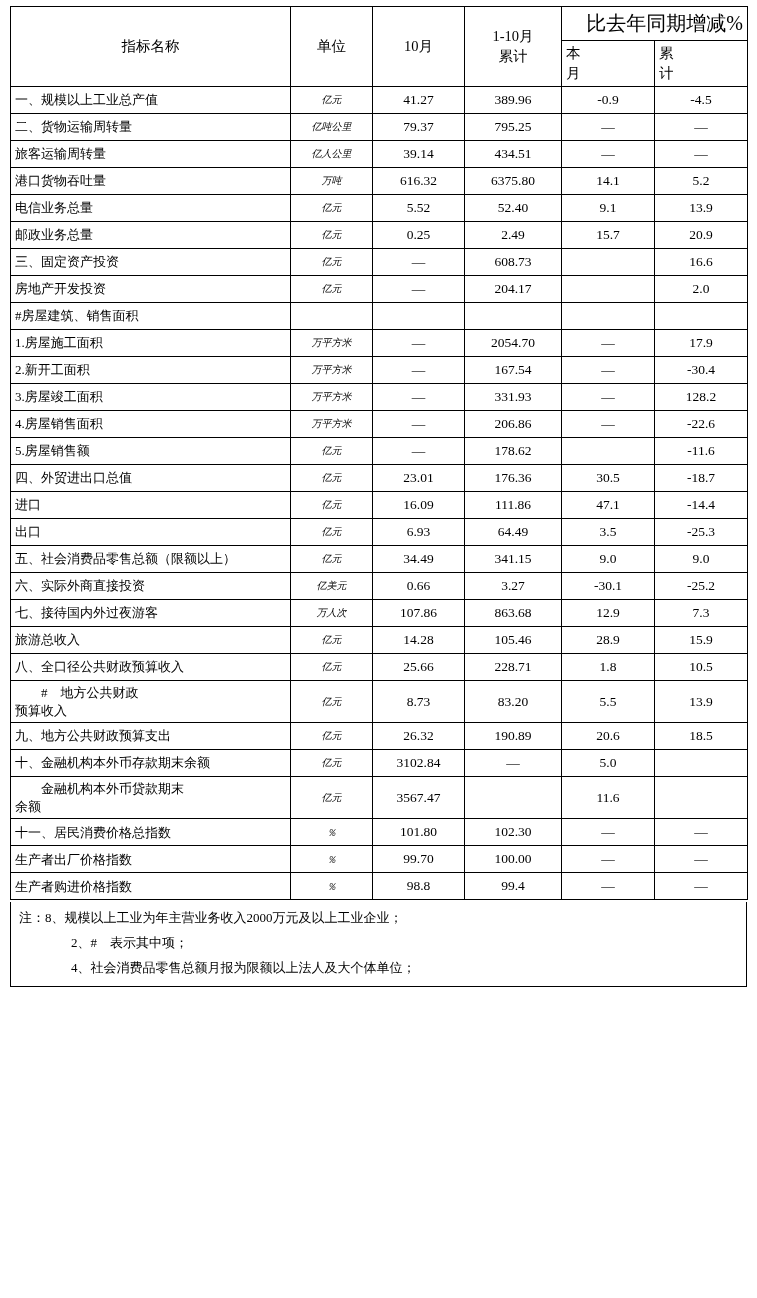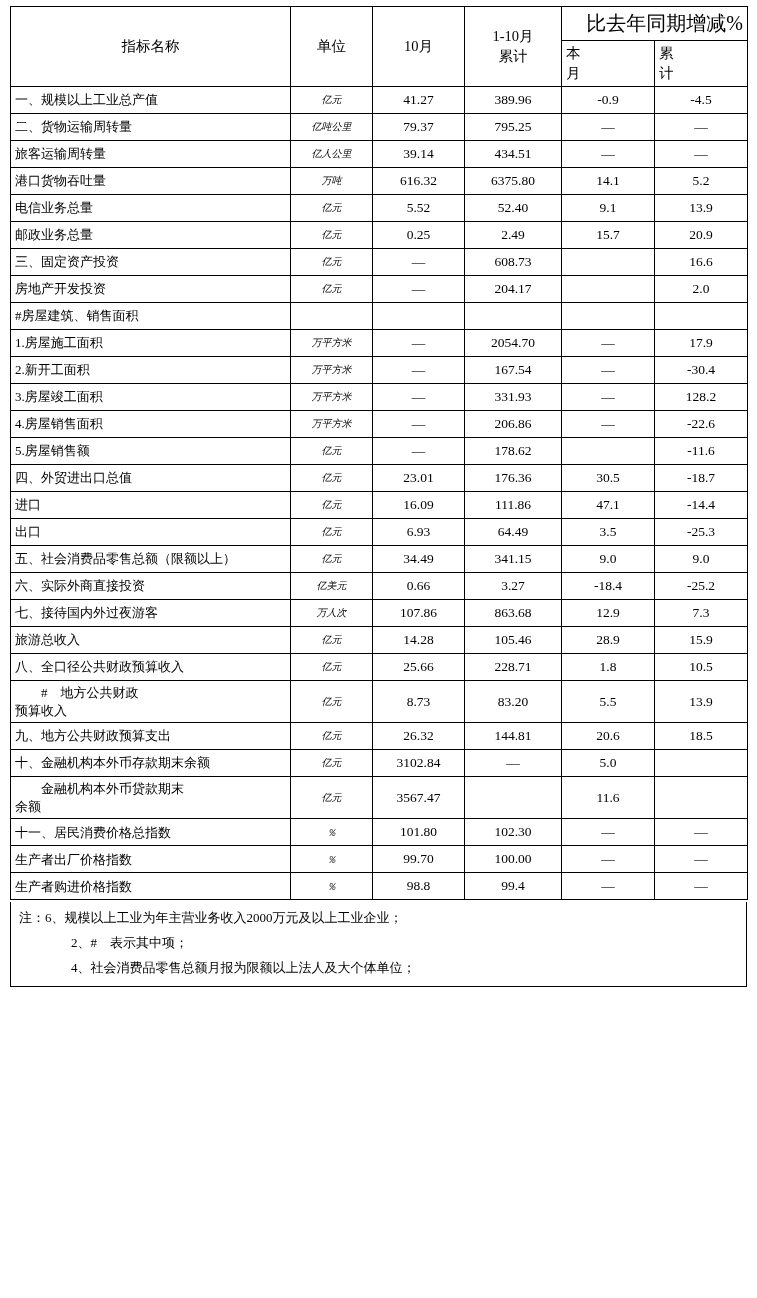--- a/index.html
+++ b/index.html
@@ -278,21 +278,21 @@
           <td class="num">34.49</td>
           <td class="num">341.15</td>
           <td class="num">9.0</td>
           <td class="num">9.0</td>
         </tr>
         <tr class="row-h">
           <td class="name i0">六、实际外商直接投资</td>
           <td class="ctr">亿美元</td>
           <td class="num">0.66</td>
           <td class="num">3.27</td>
-          <td class="num">-18.4</td>
+          <td class="num">-30.1</td>
           <td class="num">-25.2</td>
         </tr>
         <tr class="row-h">
           <td class="name i0">七、接待国内外过夜游客</td>
           <td class="ctr">万人次</td>
           <td class="num">107.86</td>
           <td class="num">863.68</td>
           <td class="num">12.9</td>
           <td class="num">7.3</td>
         </tr>
@@ -318,21 +318,21 @@
           <td class="ctr">亿元</td>
           <td class="num">8.73</td>
           <td class="num">83.20</td>
           <td class="num">5.5</td>
           <td class="num">13.9</td>
         </tr>
         <tr class="row-h">
           <td class="name i0">九、地方公共财政预算支出</td>
           <td class="ctr">亿元</td>
           <td class="num">26.32</td>
-          <td class="num">144.81</td>
+          <td class="num">190.89</td>
           <td class="num">20.6</td>
           <td class="num">18.5</td>
         </tr>
         <tr class="row-h">
           <td class="name i0">十、金融机构本外币存款期末余额</td>
           <td class="ctr">亿元</td>
           <td class="num">3102.84</td>
           <td class="num">—</td>
           <td class="num">5.0</td>
           <td class="num"></td>
@@ -367,18 +367,18 @@
           <td class="ctr">％</td>
           <td class="num">98.8</td>
           <td class="num">99.4</td>
           <td class="num">—</td>
           <td class="num">—</td>
         </tr>
       </tbody>
   </table>
 
   <div class="notes notebox">
-    <div class="note-line">注：6、规模以上工业为年主营业务收入2000万元及以上工业企业；</div>
+    <div class="note-line">注：8、规模以上工业为年主营业务收入2000万元及以上工业企业；</div>
     <div class="note-line note-indent">　　2、#　表示其中项；</div>
     <div class="note-line note-indent2">　　4、社会消费品零售总额月报为限额以上法人及大个体单位；</div>
   </div>
 
 </div>
 
 </body></html>

